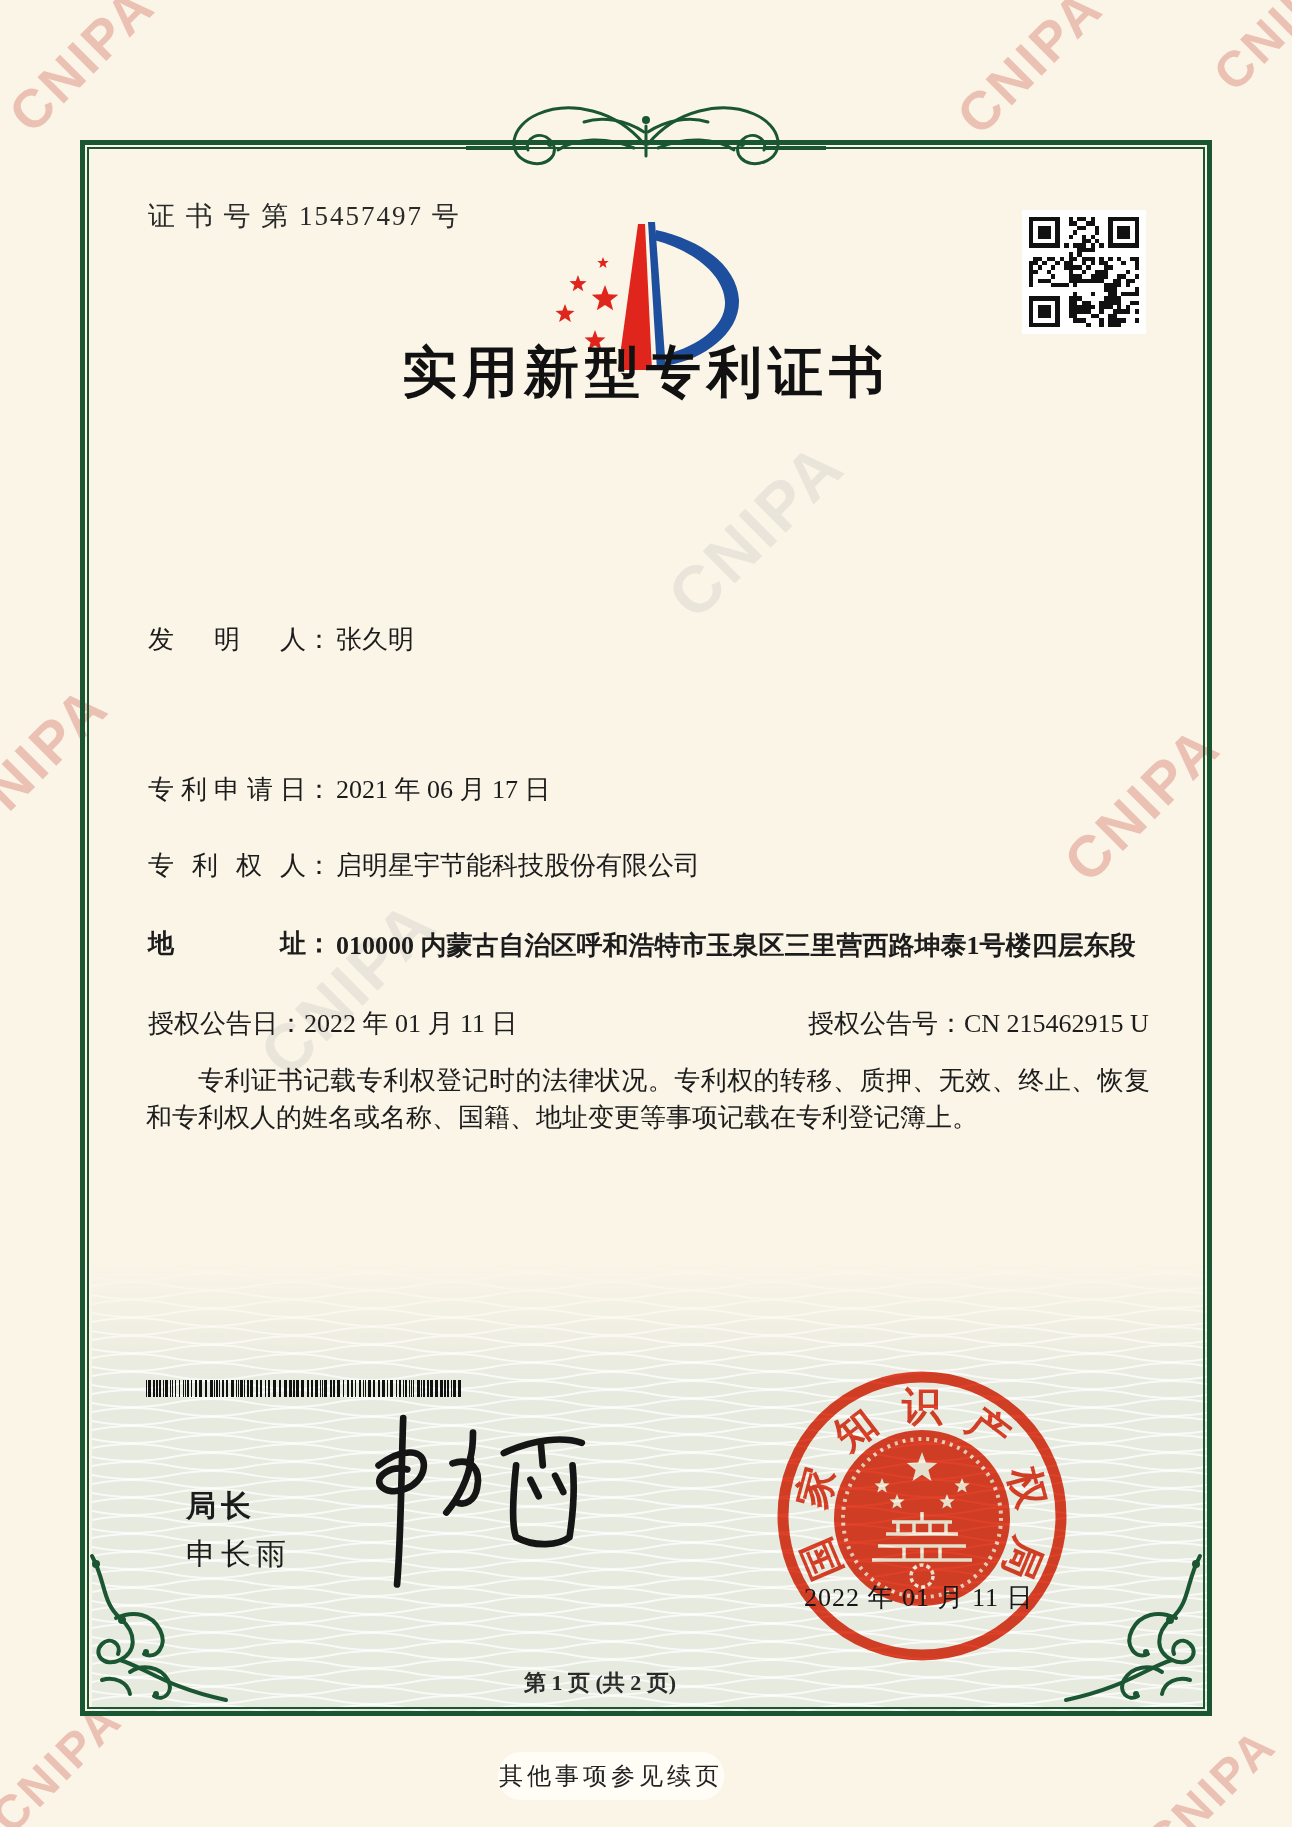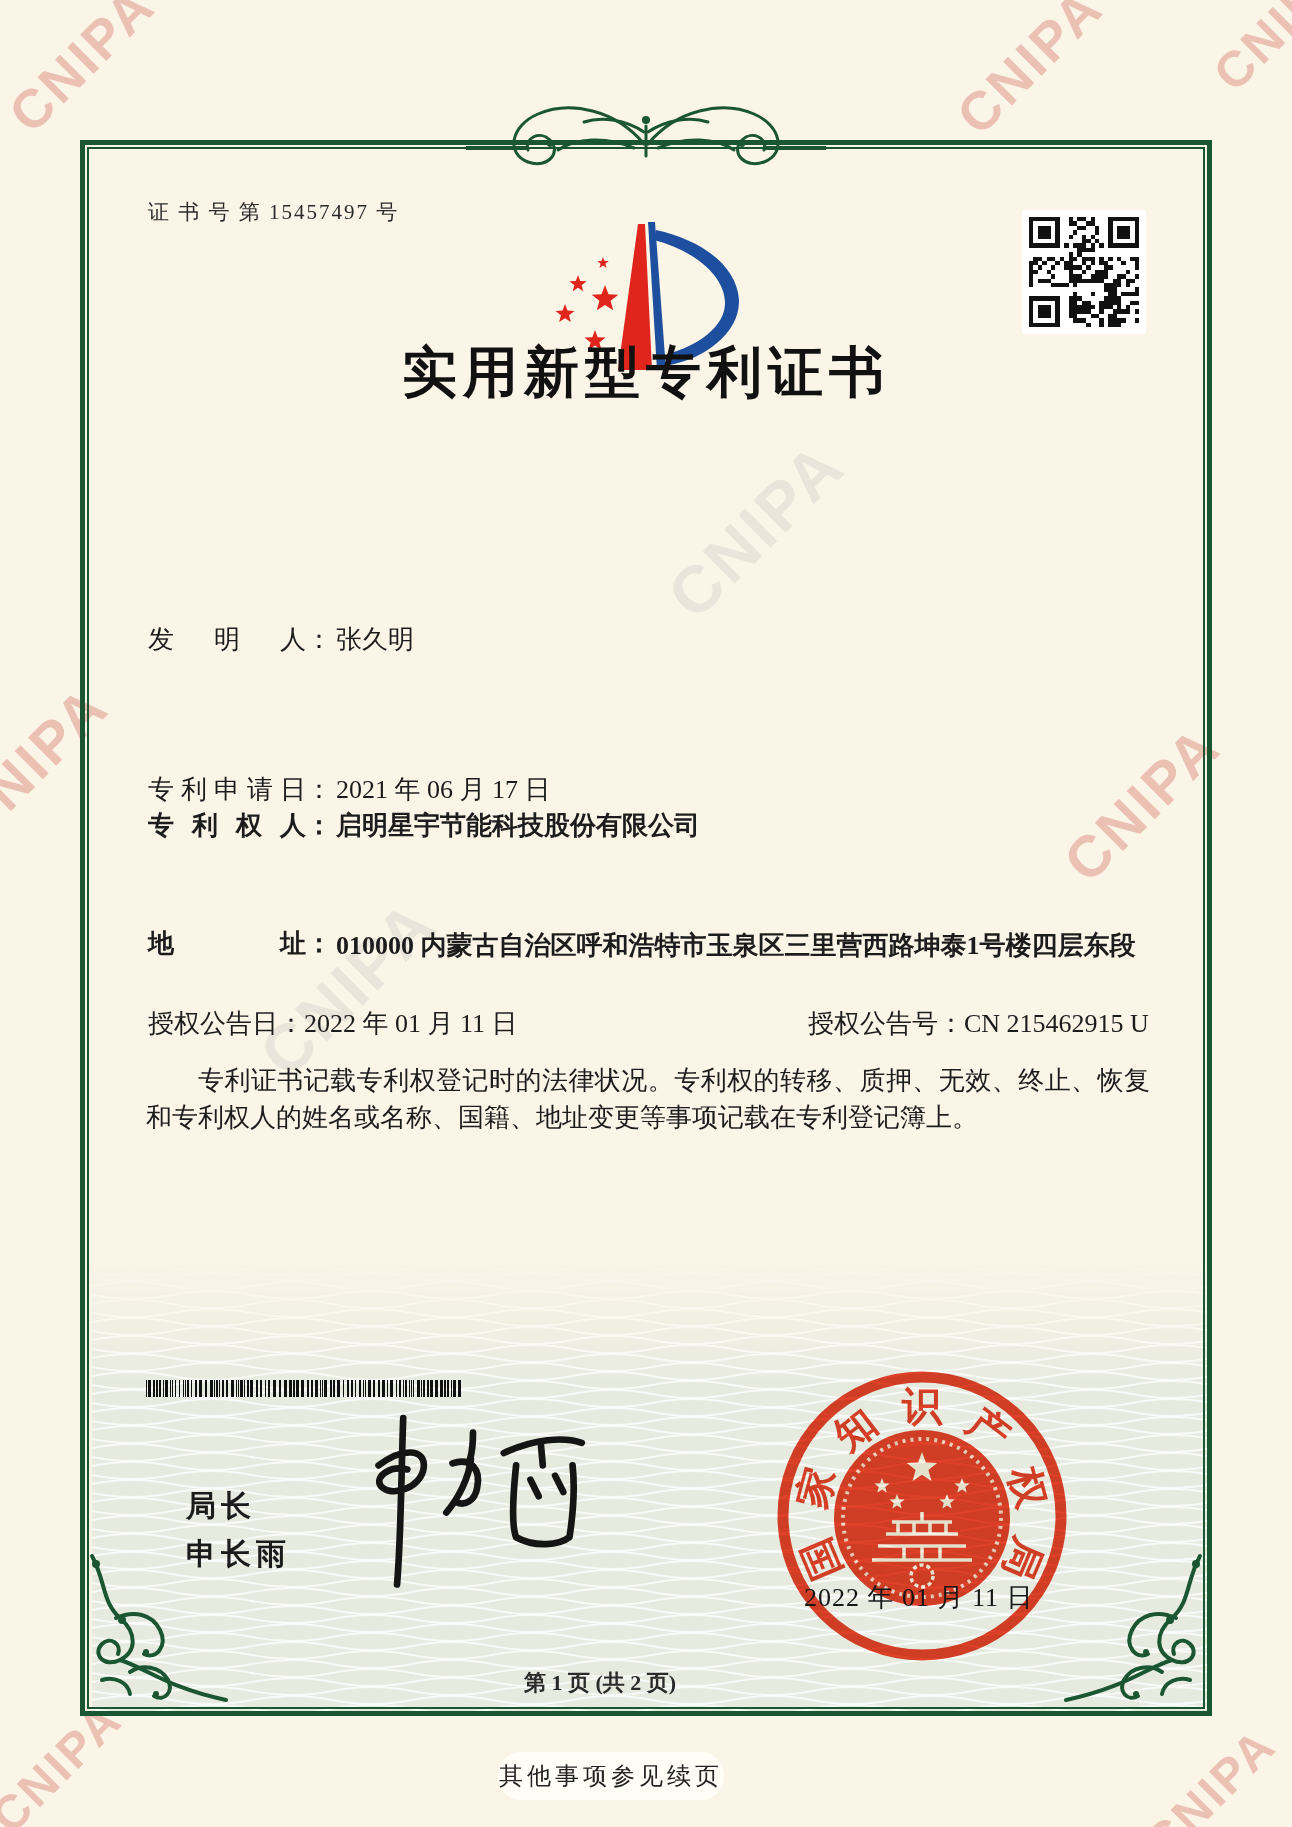--- a/index.html
+++ b/index.html
@@ -14,42 +14,42 @@
   .frame{position:absolute;left:80px;top:140px;width:1122px;height:1566px;
          border:5px solid #1a5632;z-index:2;}
   .frame-inner{position:absolute;left:2px;top:2px;right:2px;bottom:2px;border:2px solid #1a5632;}
   .ornament-top{position:absolute;left:466px;top:92px;z-index:3;}
   .corner-fl{position:absolute;z-index:3;}
   
   .waves{position:absolute;left:92px;top:1262px;z-index:2;
          -webkit-mask-image:linear-gradient(to bottom,transparent 0,#000 120px);
          mask-image:linear-gradient(to bottom,transparent 0,#000 120px);}
   
-  .cert-no{position:absolute;left:148px;top:198px;font-size:21px;letter-spacing:2px;color:#2a2a2a;z-index:4;text-align:center;}
+  .cert-no{position:absolute;left:148px;top:198px;font-size:27px;letter-spacing:2px;color:#2a2a2a;z-index:4;text-align:center;}
   .logo{position:absolute;left:540px;top:218px;z-index:4;}
   .qr-box{position:absolute;left:1022px;top:210px;width:124px;height:124px;background:#fff;z-index:4;}
   .qr-box svg{position:absolute;left:7px;top:7px;}
   .title{position:absolute;left:0;top:336px;width:1292px;text-align:center;
          font-size:55px;font-weight:700;letter-spacing:6px;color:#111;z-index:4;}
   
   .field-row{position:absolute;left:148px;font-size:26px;z-index:4;white-space:nowrap;}
   .flabel{display:inline-block;width:158px;text-align:justify;text-align-last:justify;vertical-align:top;}
   .fcolon{display:inline-block;vertical-align:top;}
   .fvalue{display:inline-block;vertical-align:top;margin-left:4px;}
   .fvalue.wrap{white-space:normal;width:800px;line-height:40px;}
   .grant-right{position:absolute;left:660px;top:0;}
   
   .body-text{position:absolute;left:146px;top:1062px;width:1004px;font-size:26px;
              line-height:37px;text-align:justify;z-index:4;}
   .body-text p{margin:0;text-indent:2em;}
   
   .barcode{position:absolute;left:146px;top:1380px;z-index:4;}
   .director-title{position:absolute;left:186px;top:1486px;font-size:30px;font-weight:700;
       letter-spacing:5px;font-family:"Liberation Sans","DejaVu Sans",sans-serif;color:#1b1b1b;z-index:4;}
-  .director-name{position:absolute;left:186px;top:1534px;font-size:30px;font-weight:700;
+  .director-name{position:absolute;left:186px;top:1534px;font-size:30px;font-weight:400;
       letter-spacing:5px;font-family:"Liberation Sans","DejaVu Sans",sans-serif;color:#1b1b1b;z-index:4;}
   .signature{position:absolute;left:348px;top:1412px;z-index:5;}
   .seal{position:absolute;left:772px;top:1366px;z-index:5;mix-blend-mode:multiply;opacity:.93;}
   .seal-date{position:absolute;left:804px;top:1580px;font-size:26px;letter-spacing:1px;color:#161616;z-index:6;}
   .page-footer{position:absolute;left:490px;top:1668px;width:220px;text-align:center;
                font-size:22px;color:#2a2a2a;z-index:6;font-weight:bold;}
   .cont-note{position:absolute;left:498px;top:1752px;width:226px;background:#fffdf6;
              text-align:center;font-size:24px;padding:8px 0;letter-spacing:4px;color:#222;z-index:4;border-radius:23px;}
 </style>
 </head>
@@ -394,21 +394,21 @@
   </div>
 
   <div class="title">实用新型专利证书</div>
 
   <div class="field-row" style="top:622px;">
     <span class="flabel">发明人</span><span class="fcolon">：</span><span class="fvalue">张久明</span>
   </div>
   <div class="field-row" style="top:772px;">
     <span class="flabel">专利申请日</span><span class="fcolon">：</span><span class="fvalue">2021 年 06 月 17 日</span>
   </div>
-  <div class="field-row" style="top:808px;font-weight:bold;">
+  <div class="field-row" style="top:848px;">
     <span class="flabel">专利权人</span><span class="fcolon">：</span><span class="fvalue">启明星宇节能科技股份有限公司</span>
   </div>
   <div class="field-row" style="top:926px;font-weight:bold;">
     <span class="flabel">地址</span><span class="fcolon">：</span><span class="fvalue wrap">010000 内蒙古自治区呼和浩特市玉泉区三里营西路坤泰1号楼四层东段</span>
   </div>
   <div class="field-row" style="top:1006px;">
     <span>授权公告日</span><span>：</span><span>2022 年 01 月 11 日</span>
     <span class="grant-right">
       <span>授权公告号</span><span>：</span><span>CN 215462915 U</span>
     </span>

